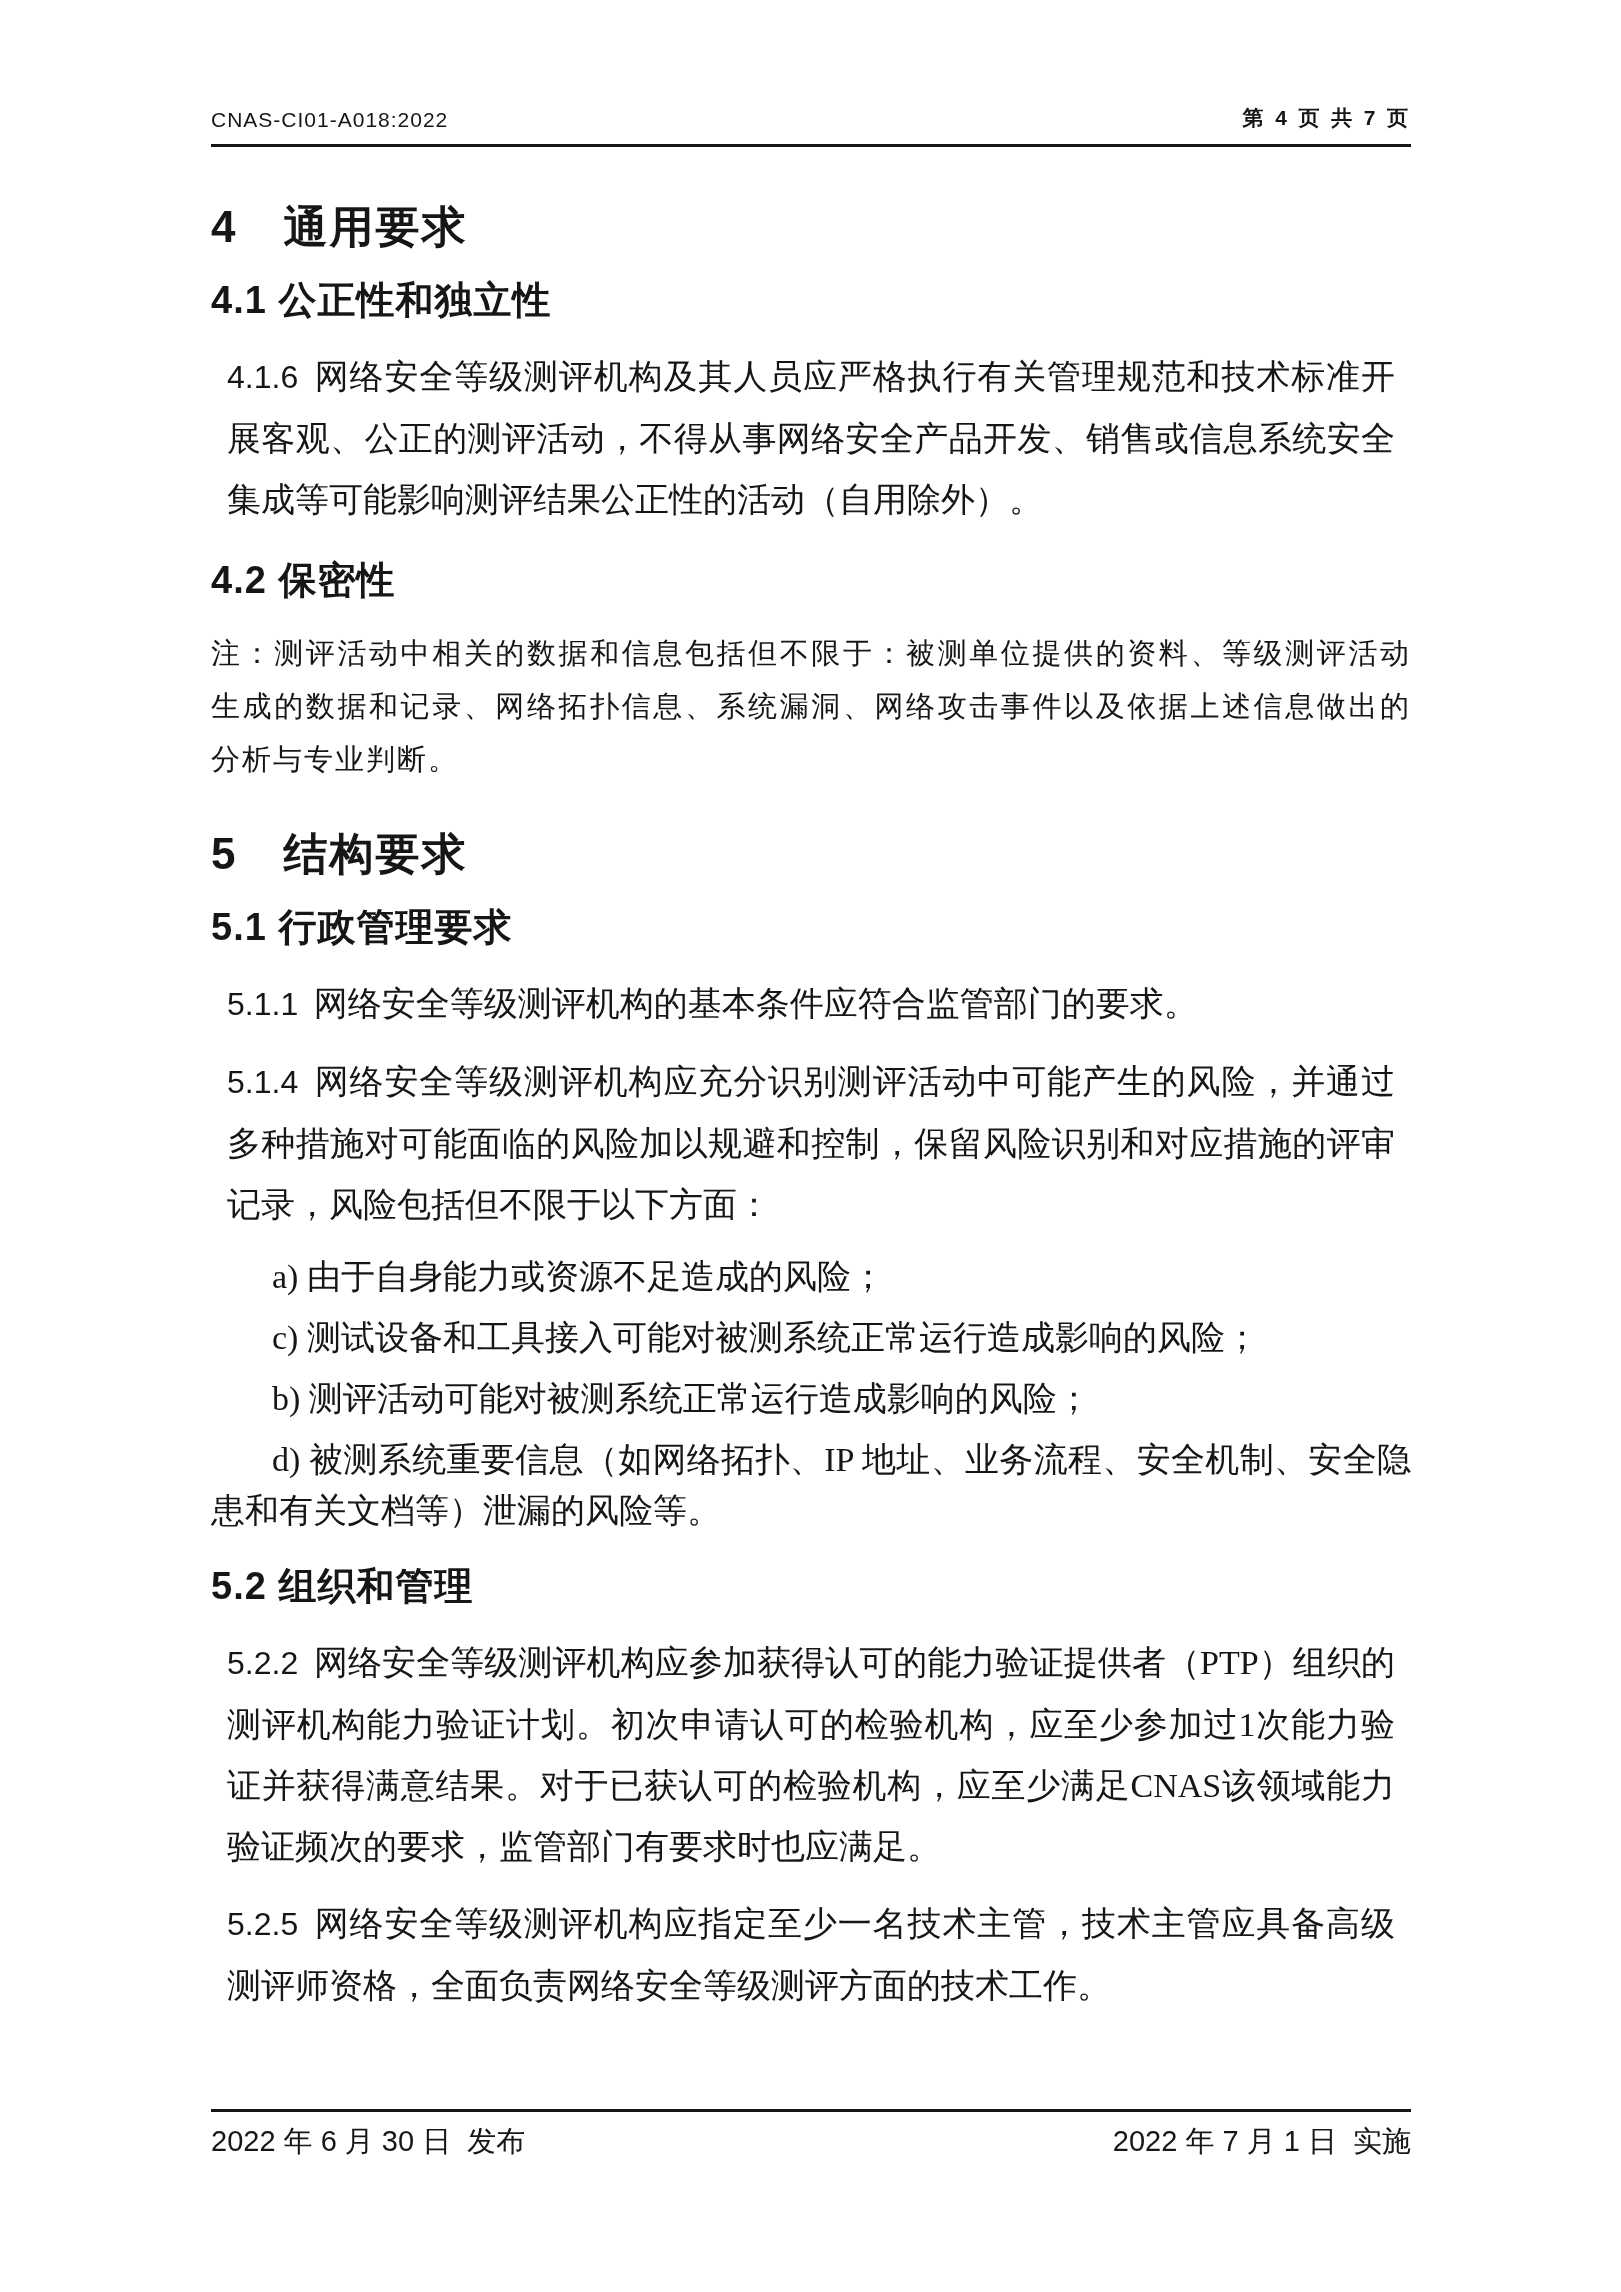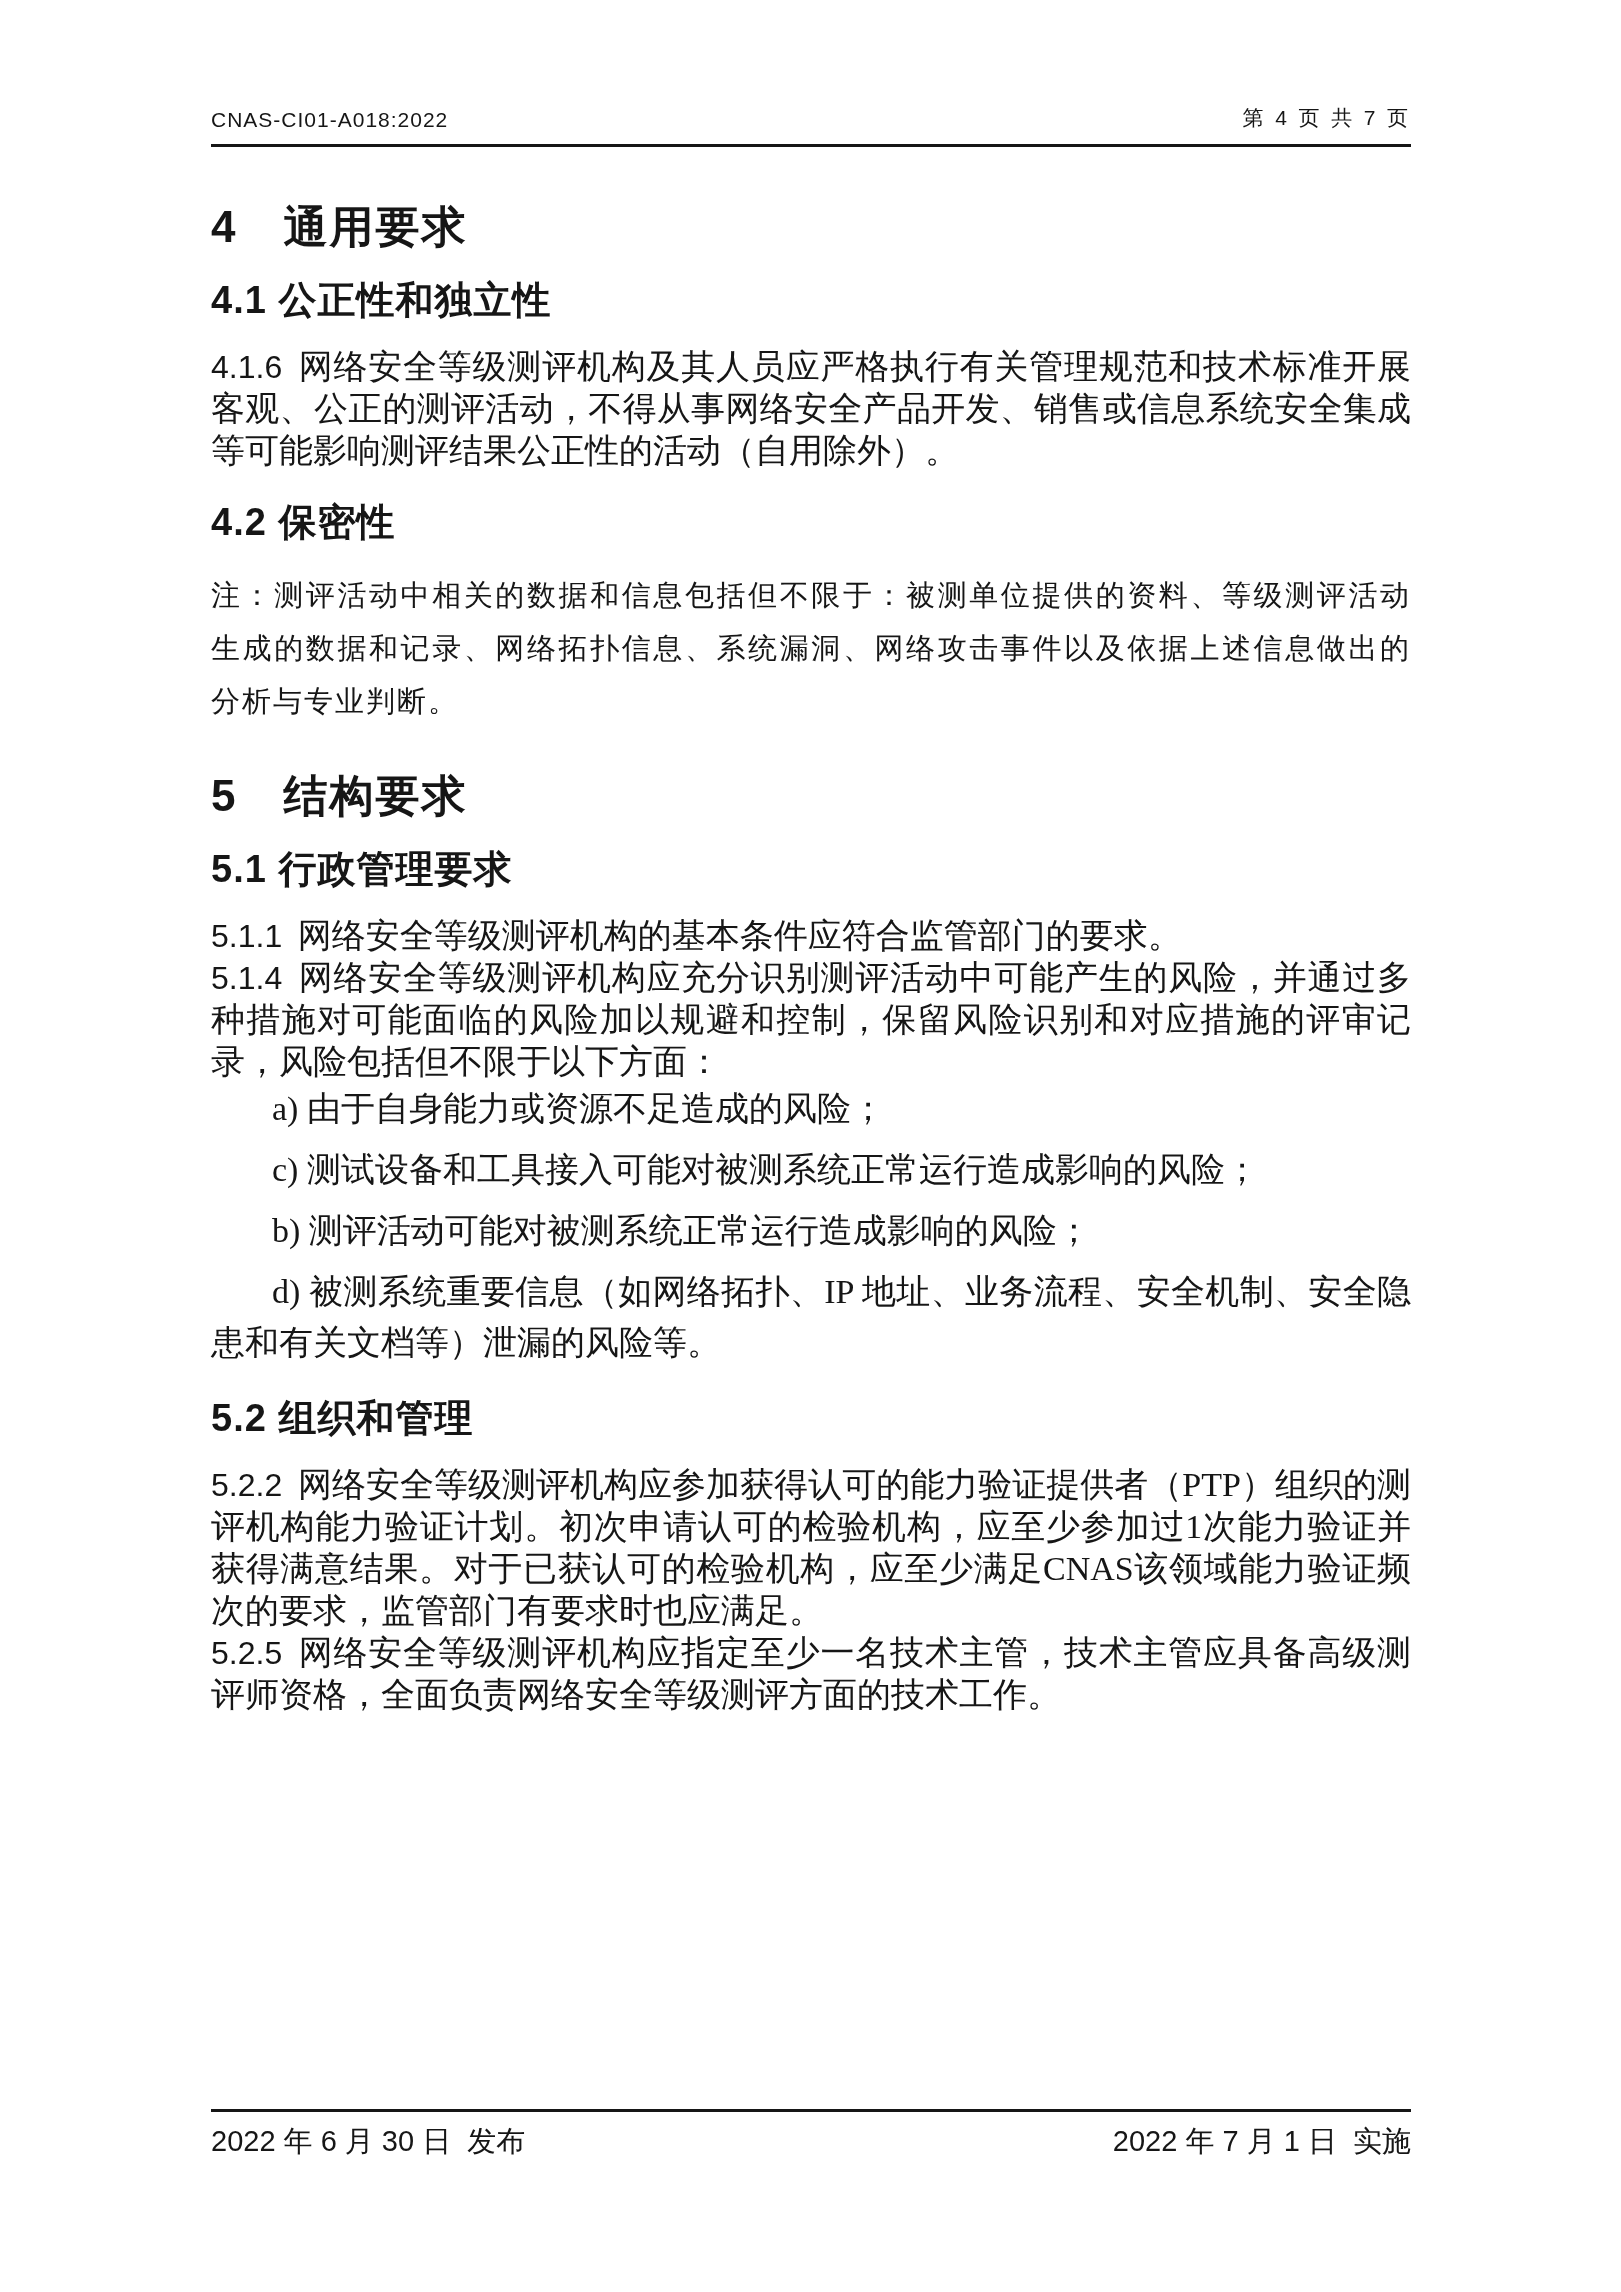--- a/index.html
+++ b/index.html
@@ -21,41 +21,41 @@
     margin-top:104px;
     padding-bottom:11.8px;
     border-bottom:3.9px solid #161616;
     display:flex;
     justify-content:space-between;
     align-items:flex-end;
     font-family:"Liberation Sans","DejaVu Sans",sans-serif;
     font-size:21px;
     letter-spacing:1px;
   }
-  .doc-header .page-info { letter-spacing:2.9px; }
+  .doc-header .page-info { letter-spacing:2.9px;font-weight:bold; }
   
   h1.sec-title {
     margin:57px 0 0 0;
     font-family:"Liberation Sans","DejaVu Sans",sans-serif;
     font-size:44px; font-weight:bold;
     line-height:1.05;
     letter-spacing:2px;
   }
   h2.sub-title {
     margin:31px 0 25.5px 0;
     font-family:"Liberation Sans","DejaVu Sans",sans-serif;
     font-size:38px; font-weight:bold;
     line-height:1.05;
     letter-spacing:1px;
   }
   
   p.body-para {
-    margin:0;
+    margin:16px;
     font-size:34px;
-    line-height:42px;
+    line-height:61px;
     text-align:justify;
   }
   p.body-para .pnum {
     font-family:"Liberation Sans","DejaVu Sans",sans-serif;
     font-size:32px;
     margin-right:15.7px;
   }
   p.note-para {
     margin:3.9px 0 0 0;
     font-size:29px;

